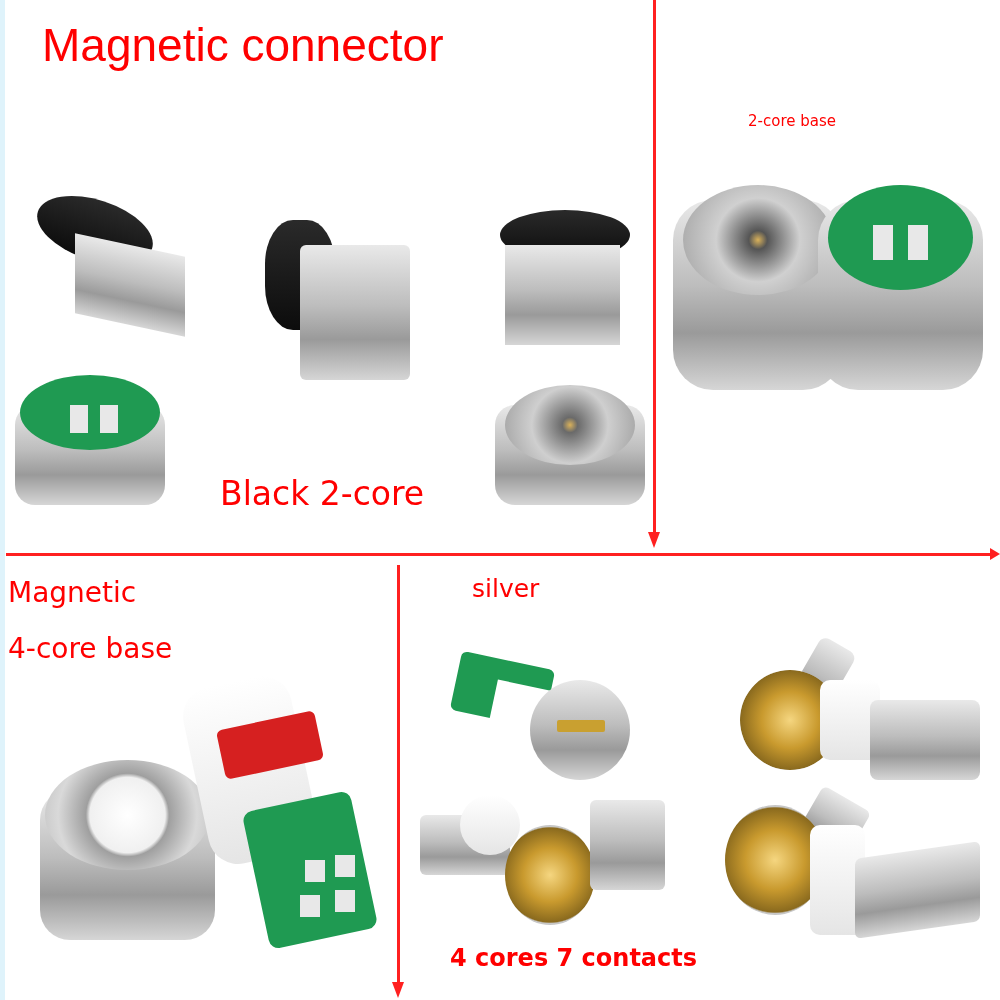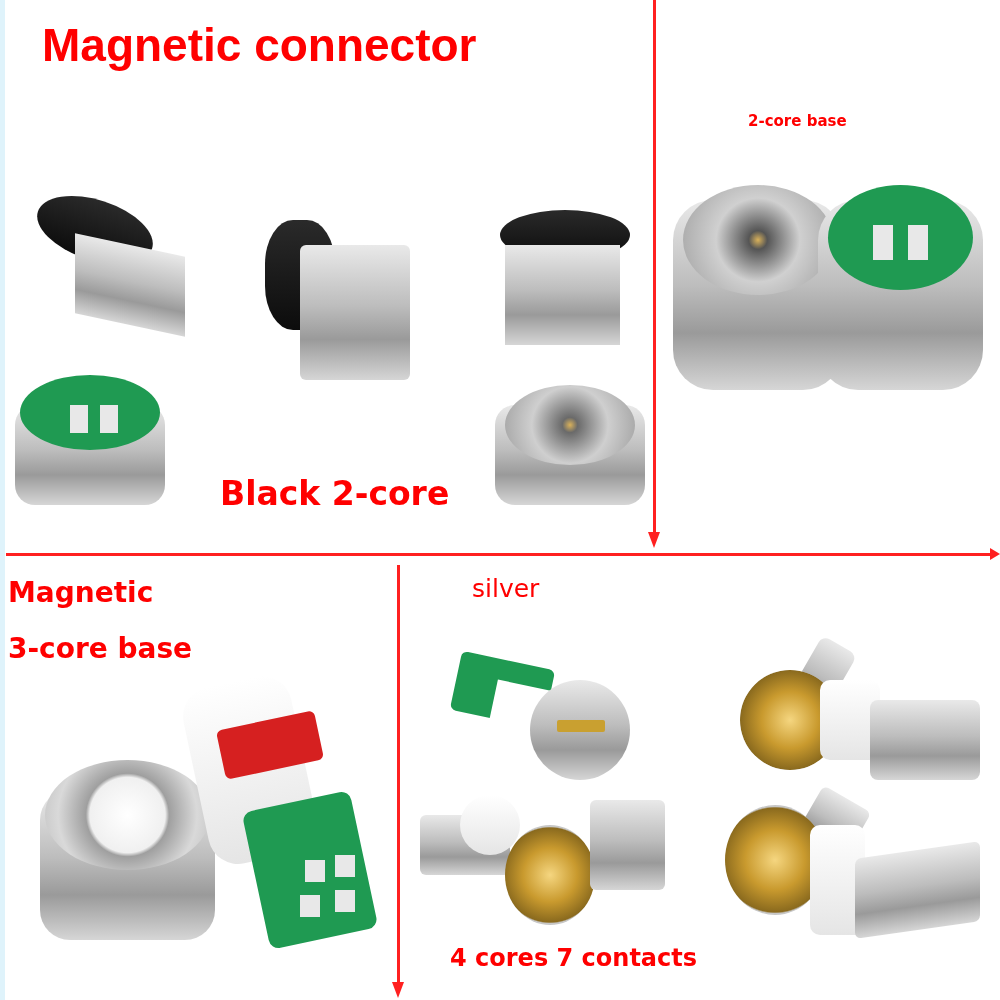--- a/index.html
+++ b/index.html
@@ -1,19 +1,19 @@
 <!DOCTYPE html>
 <html><head>
 <meta charset="utf-8">
 <style>
   html,body{margin:0;padding:0;}
   body{width:1000px;height:1000px;position:relative;background:#ffffff;overflow:hidden;font-family:"Liberation Sans",sans-serif;}
   .edge{position:absolute;left:0;top:0;width:5px;height:1000px;background:#dff3fb;}
-  .lbl{position:absolute;color:#ff0000;white-space:nowrap;font-weight:bold;}
-  .title{left:42px;top:18px;font-size:46px;font-weight:bold;letter-spacing:0px;}
+  .lbl{position:absolute;color:#ff0000;white-space:nowrap;}
+  .title{left:42px;top:18px;font-size:46px;font-weight:normal;letter-spacing:0px;}
   .sub{font-family:"DejaVu Sans",sans-serif;}
   .line{position:absolute;background:#ff2020;}
   .arrow-down{position:absolute;width:0;height:0;border-left:6px solid transparent;border-right:6px solid transparent;border-top:16px solid #ff2020;}
   .arrow-right{position:absolute;width:0;height:0;border-top:6px solid transparent;border-bottom:6px solid transparent;border-left:10px solid #ff2020;}
   .photo{position:absolute;}
   .metal{background:linear-gradient(180deg,#e9e9e9 0%,#bdbdbd 45%,#9a9a9a 70%,#d6d6d6 100%);}
   .black-ring{background:linear-gradient(180deg,#2a2a2a,#0c0c0c);}
   .pcb{background:#1f9a52;}
   .pad{position:absolute;background:#e8e8e8;}
   .white{background:linear-gradient(180deg,#ffffff,#e5e5e5);}
@@ -29,21 +29,21 @@
 <div class="line" style="left:653px;top:0;width:3px;height:535px;"></div>
 <div class="arrow-down" style="left:648px;top:532px;"></div>
 <div class="line" style="left:6px;top:553px;width:985px;height:3px;"></div>
 <div class="arrow-right" style="left:990px;top:548px;"></div>
 <div class="line" style="left:397px;top:565px;width:3px;height:420px;"></div>
 <div class="arrow-down" style="left:392px;top:982px;"></div>
 
 <div class="lbl sub" style="left:748px;top:112px;font-size:15px;">2-core base</div>
 <div class="lbl sub" style="left:220px;top:474px;font-size:33px;">Black 2-core</div>
 <div class="lbl sub" style="left:8px;top:576px;font-size:28px;">Magnetic</div>
-<div class="lbl sub" style="left:8px;top:632px;font-size:28px;">3-core base</div>
+<div class="lbl sub" style="left:8px;top:632px;font-size:28px;">4-core base</div>
 <div class="lbl sub" style="left:472px;top:574px;font-size:25px;font-weight:normal;">silver</div>
 <div class="lbl sub" style="left:450px;top:944px;font-size:24px;font-weight:bold;">4 cores 7 contacts</div>
 
 <div class="photo" style="left:15px;top:185px;width:180px;height:150px;">
   <div class="black-ring" style="position:absolute;left:20px;top:15px;width:120px;height:60px;border-radius:50%;transform:rotate(18deg);"></div>
   <div class="metal" style="position:absolute;left:60px;top:60px;width:110px;height:80px;transform:skewY(12deg);"></div>
 </div>
 <div class="photo" style="left:245px;top:200px;width:170px;height:180px;">
   <div class="black-ring" style="position:absolute;left:20px;top:20px;width:70px;height:110px;border-radius:40%;"></div>
   <div class="metal" style="position:absolute;left:55px;top:45px;width:110px;height:135px;border-radius:6px;"></div>

